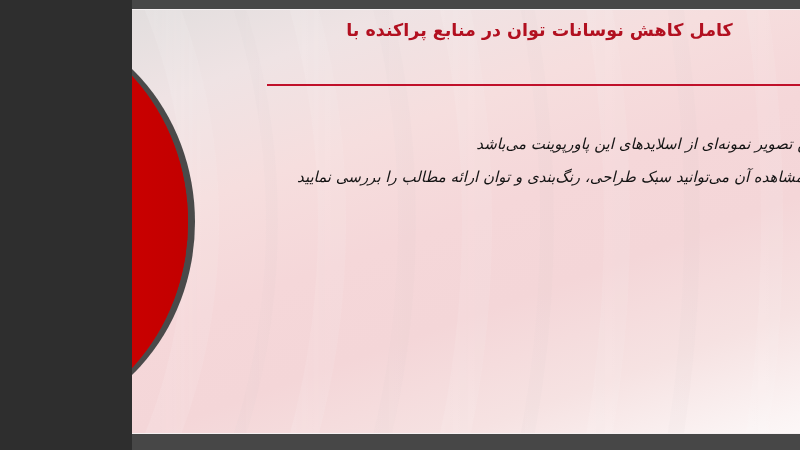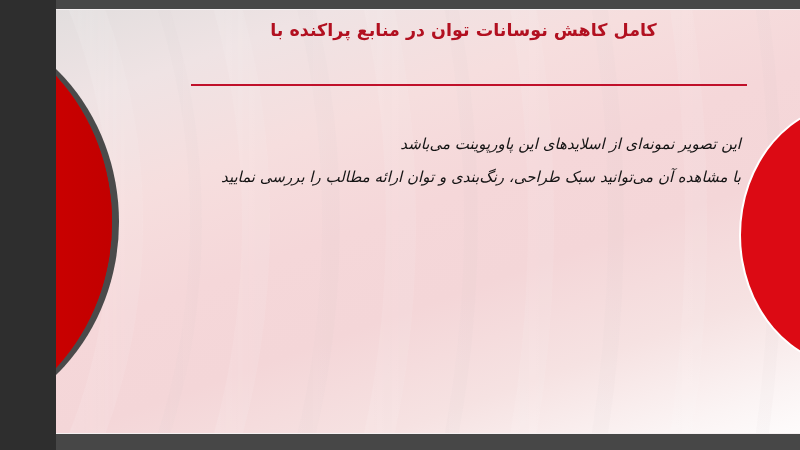--- a/index.html
+++ b/index.html
@@ -2,21 +2,21 @@
 <html lang="fa" dir="rtl"><head>
 <meta charset="utf-8">
 <style>
   html, body {
     margin: 0;
     padding: 0;
     background: #2e2e2e;
   }
   #slide {
     position: relative;
-    width: 744px;
+    width: 668px;
     height: 450px;
     overflow: hidden;
     background: #4a4a4a;
     font-family: "DejaVu Sans", "Liberation Sans", sans-serif;
   }
 
   
   .frame-bar {
     position: absolute;
     left: 0;

